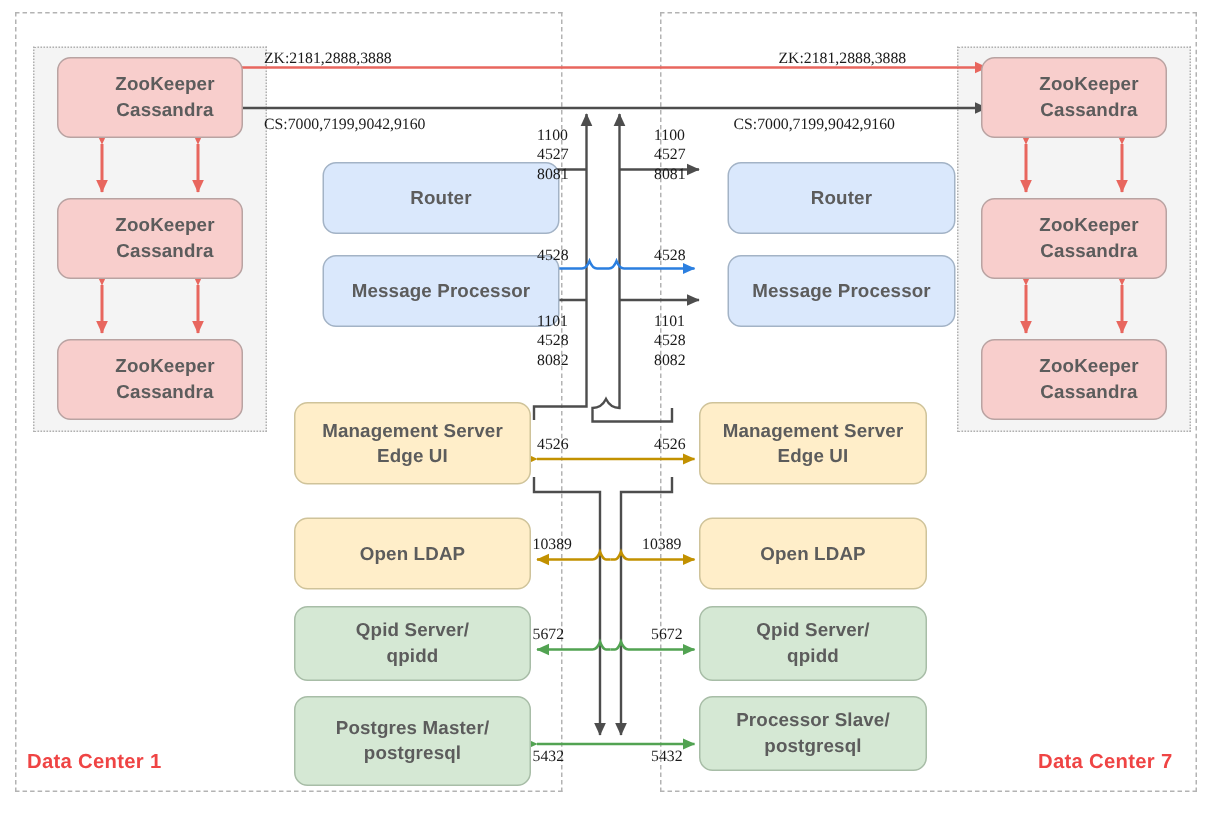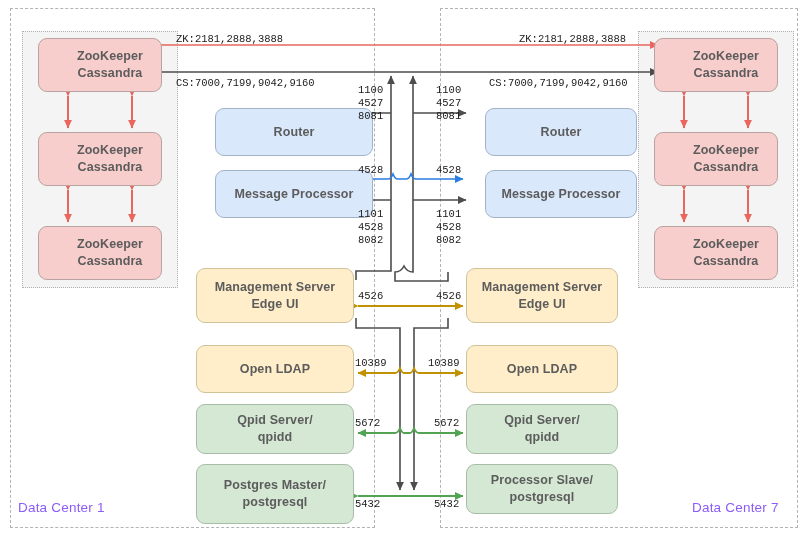--- a/index.html
+++ b/index.html
@@ -18,25 +18,25 @@
   .pink  {background:#f8cecc;border-color:#b9a3a2;padding-left:20px;}
   .blue  {background:#dae8fc;border-color:#a3b3c6;margin-left:19px;}
   .yellow{background:#ffeec9;border-color:#cfc39a;}
   .green {background:#d5e8d4;border-color:#a8bda7;}
 
   
   .dc-box{position:absolute;box-sizing:border-box;
           border:1px dashed #b3b3b3;background:transparent;}
   .zk-group{position:absolute;box-sizing:border-box;
             border:1px dotted #b0b0b0;background:#f4f4f4;}
-  .dc-label{position:absolute;font-size:13.5px;font-weight:normal;
-            color:#8b5cf6;letter-spacing:.2px;}
+  .dc-label{position:absolute;font-size:13.5px;font-weight:bold;
+            color:#ef4444;letter-spacing:.2px;}
 
   
-  .wlab{position:absolute;font-family:Liberation Mono, monospace;
+  .wlab{position:absolute;font-family:Liberation Serif, serif;
         font-size:10.5px;color:#1a1a1a;white-space:nowrap;line-height:13px;}
 </style>
 </head>
 <body>
 
 <div id="stage">
 
   <div class="dc-box" style="left:10px;top:8px;width:365px;height:520px;"></div>
   <div class="dc-box" style="left:440px;top:8px;width:358px;height:520px;"></div>
 

